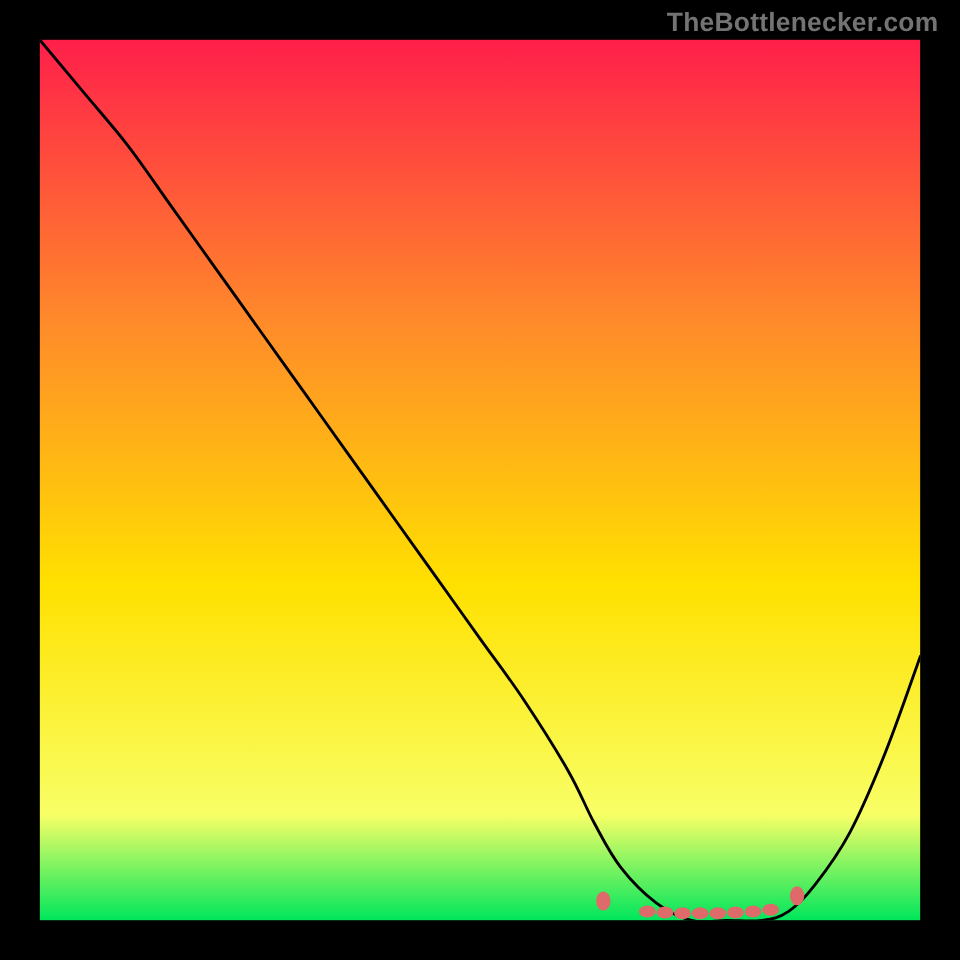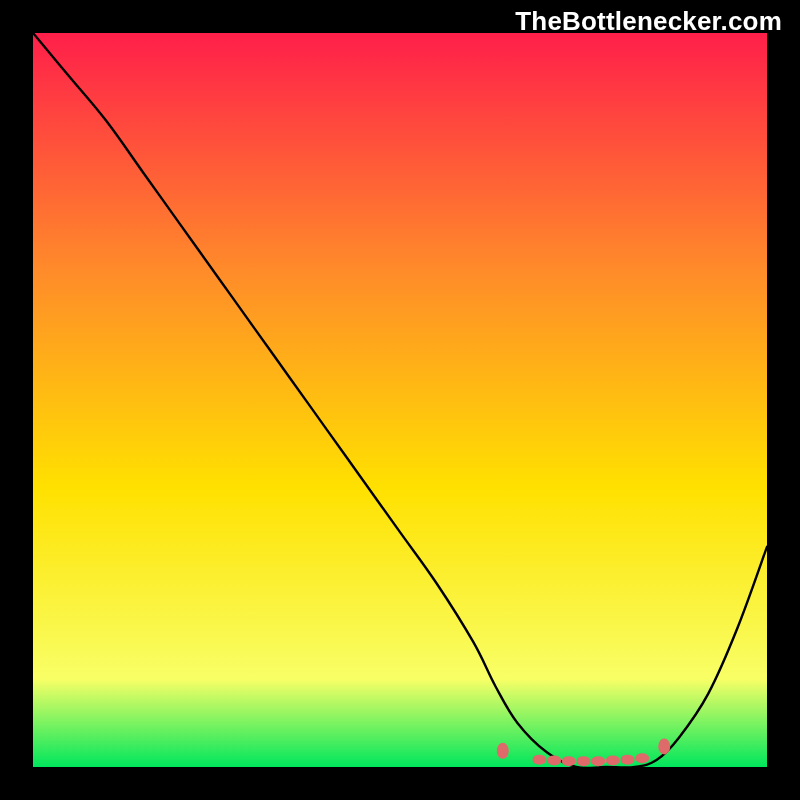--- a/index.html
+++ b/index.html
@@ -14,22 +14,22 @@
   .outer {
     position: relative;
     width: 800px;
     height: 800px;
     background: #000;
   }
   .attribution {
     position: absolute;
     top: 6px;
     right: 18px;
-    color: #ffffff;
-    font-size: 26px;
+    color: #737373;
+    font-size: 22px;
     font-weight: bold;
     letter-spacing: 0.2px;
   }
   .plot-wrap {
     position: absolute;
     left: 33px;
     top: 33px;
     width: 734px;
     height: 734px;
   }

